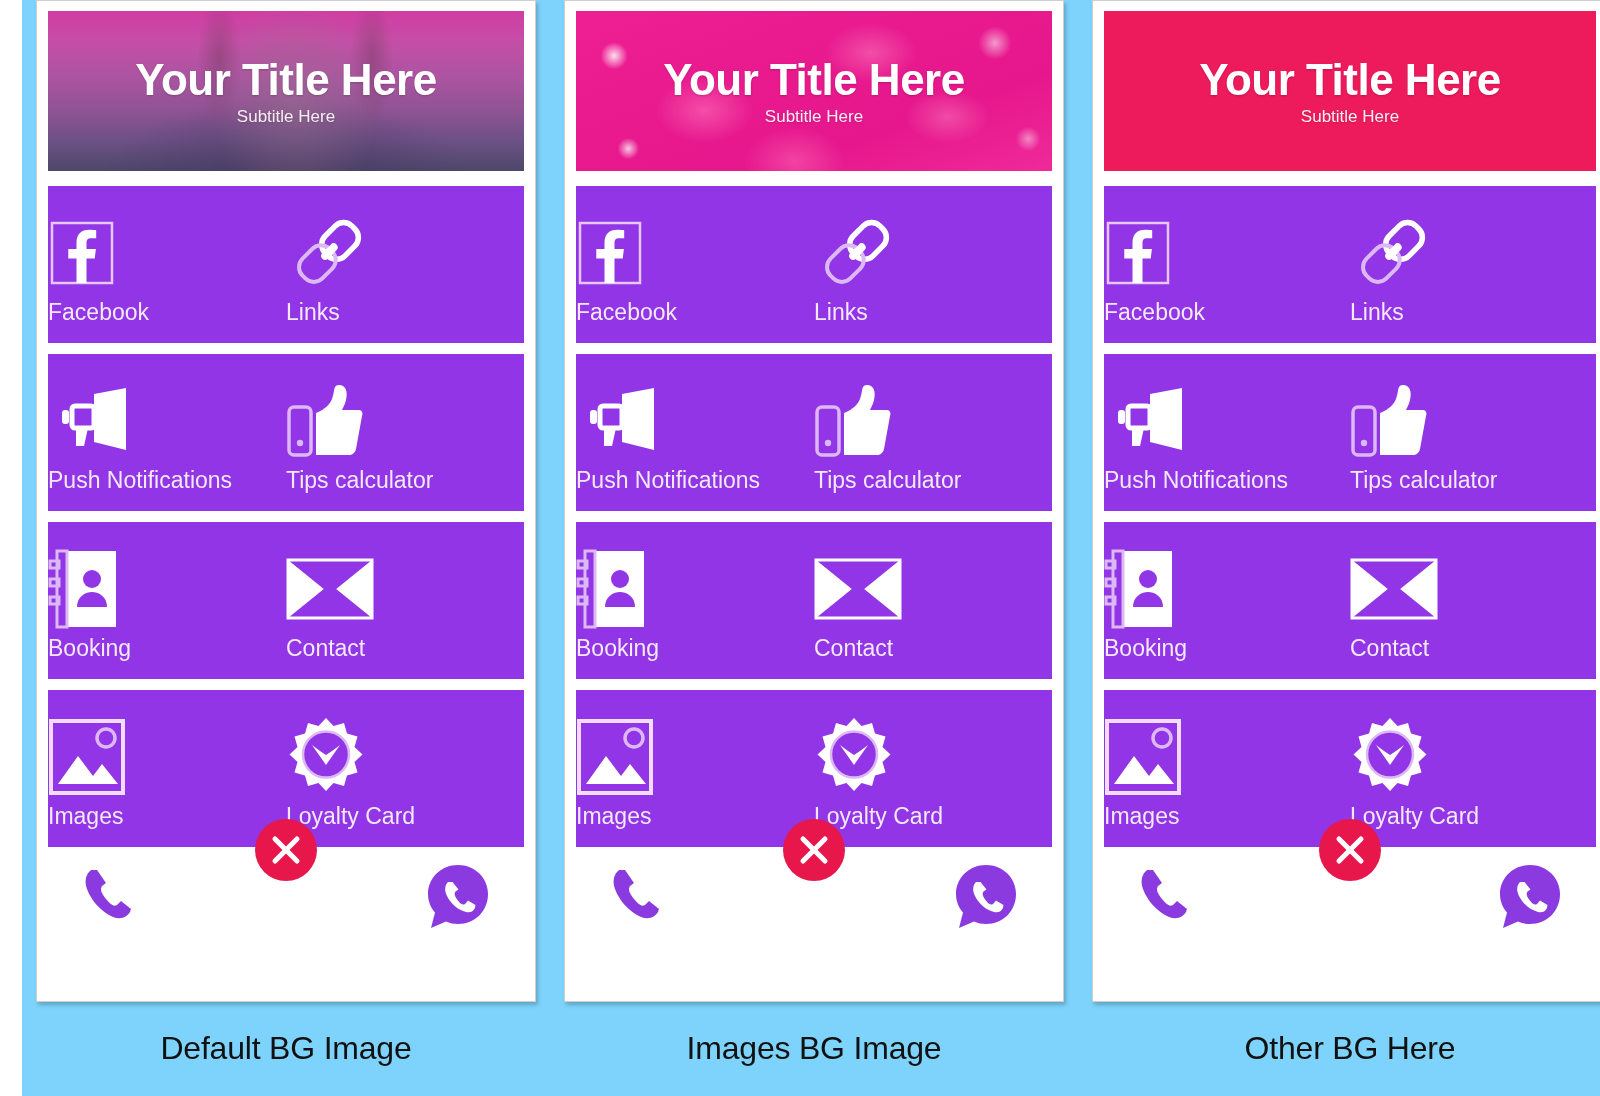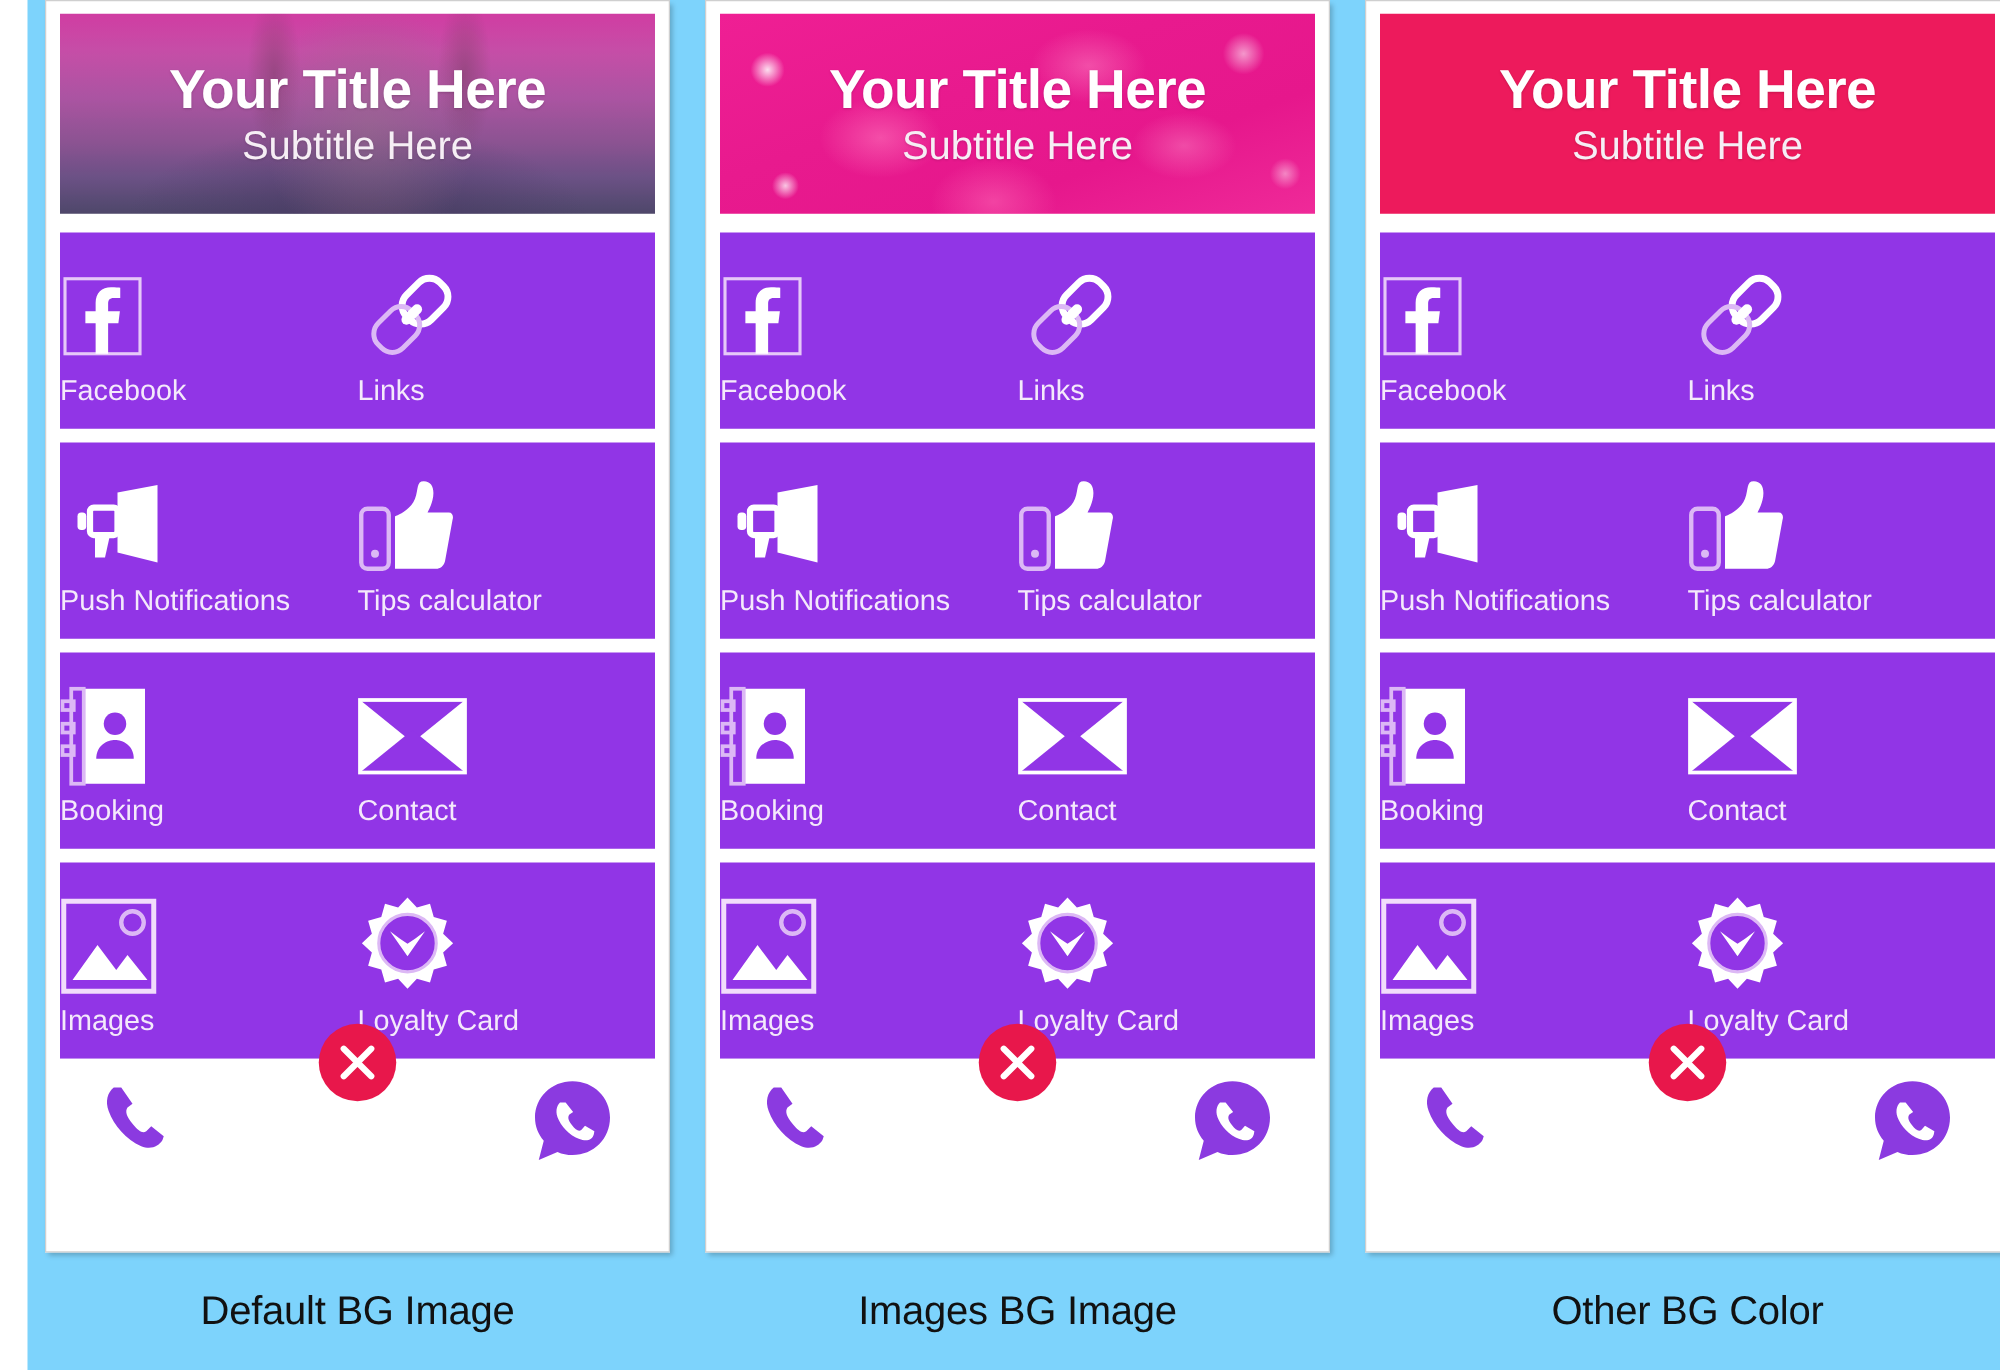--- a/index.html
+++ b/index.html
@@ -87,21 +87,21 @@
     font-weight: bold;
     font-size: 44px;
     line-height: 1.0;
     letter-spacing: -0.5px;
     text-shadow: 0 1px 2px rgba(0,0,0,0.18);
     margin-bottom: 6px;
   }
   .hero-sub {
     position: relative;
     color: #f6eef5;
-    font-size: 32px;
+    font-size: 17px;
     line-height: 1.0;
     text-shadow: 0 1px 2px rgba(0,0,0,0.15);
   }
 
   .hero-gap { height: 15px; flex: none; }
   .tile-gap { height: 11px; flex: none; }
 
   
   .tile-row {
     width: 100%;
@@ -565,16 +565,16 @@
         </svg>
       </div>
 
       <div class="close-fab">
         <svg width="30" height="30" viewBox="0 0 30 30">
           <path d="M4 4 L26 26 M26 4 L4 26" stroke="#ffffff" stroke-width="5" stroke-linecap="round"></path>
         </svg>
       </div>
 
     </div>
-    <div class="caption">Other BG Color</div>
+    <div class="caption">Other BG Here</div>
   </div>
 
 </div>
 
 </body></html>

